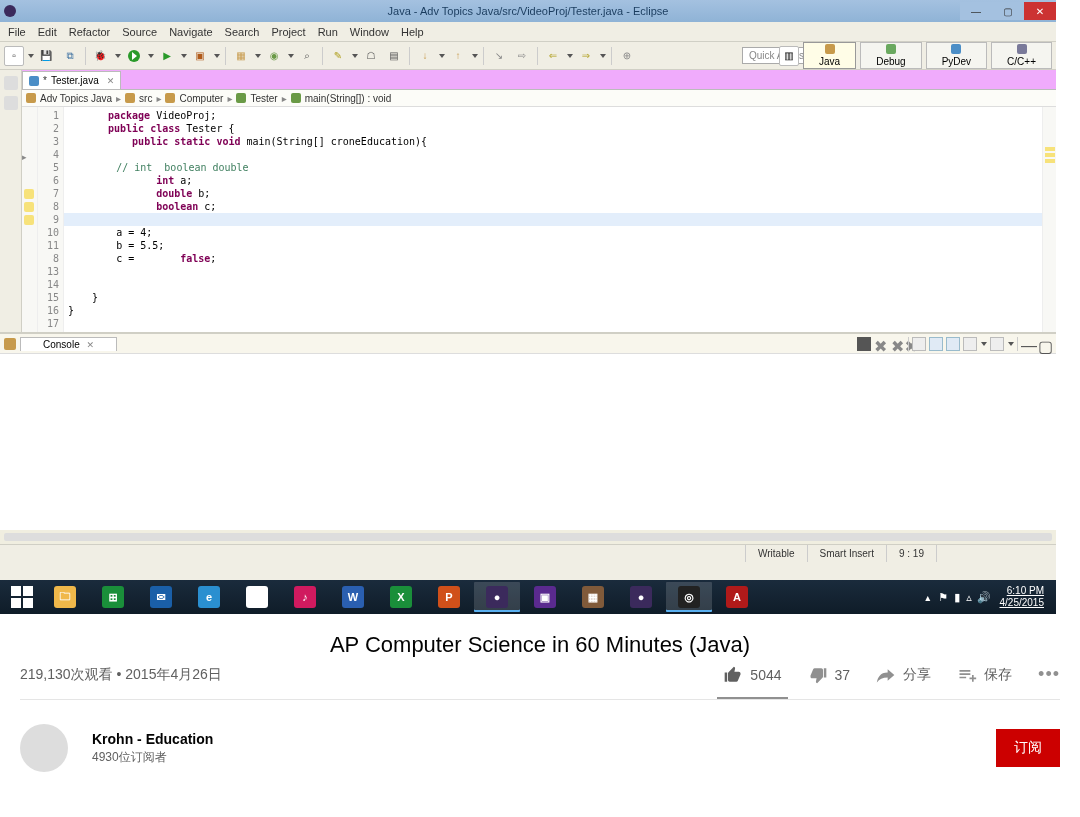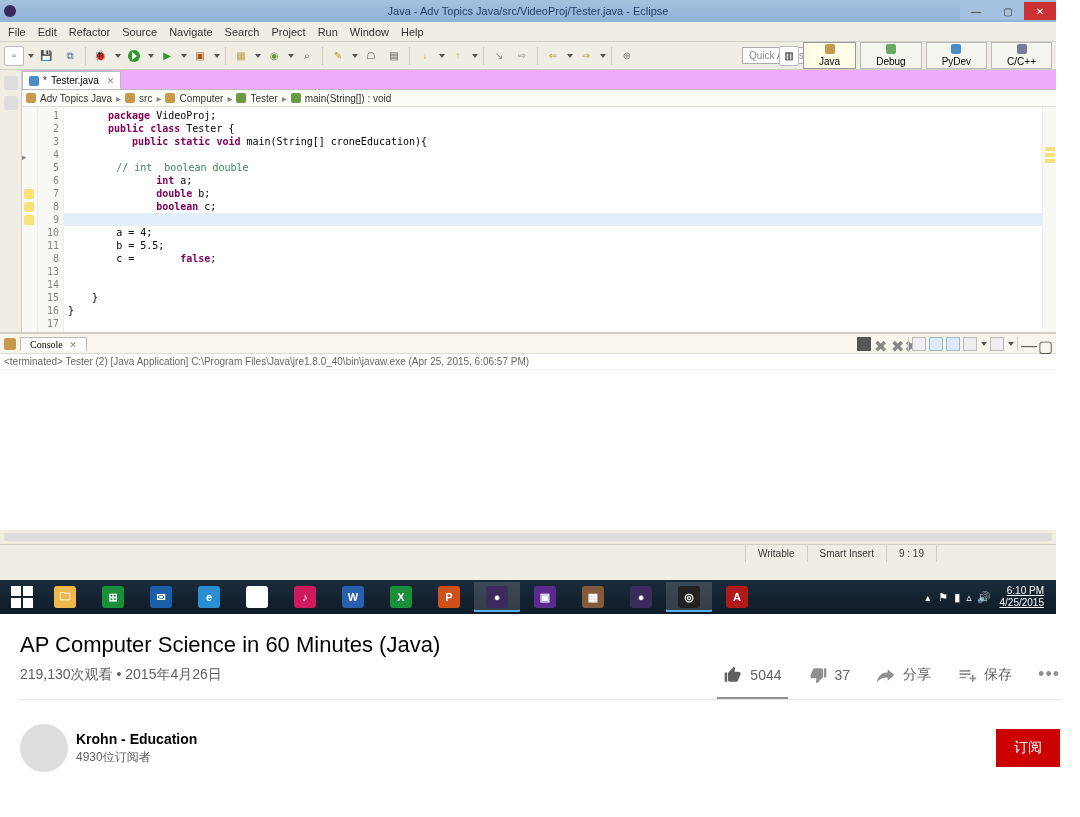--- a/index.html
+++ b/index.html
@@ -67,21 +67,21 @@
   .code-area { display:flex; flex:1; background:#fff; position:relative; }
   .line-numbers { width:26px; text-align:right; padding:2px 4px 2px 2px; font-family:Consolas,monospace; font-size:10px; line-height:13px; color:#888; background:#f8f8f5; border-right:1px solid #eee;}
   .code-lines { flex:1; font-family:Consolas,monospace; font-size:10px; line-height:13px; padding:2px 4px; white-space:pre; position:relative;}
   .hl-line { position:absolute; left:0; right:0; height:13px; background:#e3eefb; }
   .kw { color:#7f0055; font-weight:bold;padding-left:40px; }
   .cmt { color:#3f7f5f; }
   .ruler { width:14px; background:#f8f8f5; border-left:1px solid #eee; position:relative;}
   .ruler-mark { position:absolute; left:2px; width:10px; height:4px; background:#f7e27a;}
   .console-area { border-top:2px solid #d0cfc5; background:#fff; height:212px; display:flex; flex-direction:column;}
   .console-tabs { height:20px; display:flex; align-items:center; padding:0 4px; border-bottom:1px solid #ddd; background:#f8f6ec; position:relative;}
-  .console-tab { font-size:10px; padding:1px 9px; border:1px solid #bbb; border-bottom:none; background:#fff;font-family:Liberation Serif, serif;}
+  .console-tab { font-size:10px; padding:1px 22px; border:1px solid #bbb; border-bottom:none; background:#fff;}
   .console-icons { position:absolute; right:4px; display:flex; gap:3px; align-items:center;}
   .ci { width:14px; height:14px; display:inline-block; }
   .console-header { font-size:10px; color:#666; padding:2px 4px; border-bottom:1px solid #eee;}
   .console-body { flex:1; }
   .console-scroll { height:14px; background:#f0eee0; position:relative;}
   .console-scroll::before { content:""; position:absolute; left:4px; right:4px; top:3px; height:8px; background:#ddd; border-radius:2px;}
   .statusbar { height:18px; background:#f0eee4; border-top:1px solid #d0cfc5; font-size:10px; color:#333; display:flex; align-items:center;}
   .statusbar .cell { border-left:1px solid #ccc; padding:0 12px; height:100%; display:flex; align-items:center;}
   .status-spacer { flex:1; }
   
@@ -89,33 +89,33 @@
   .start-btn { width:36px; height:30px; display:flex; align-items:center; justify-content:center;}
   .win-logo { width:22px; height:22px; display:grid; grid-template-columns:1fr 1fr; grid-template-rows:1fr 1fr; gap:2px;}
   .win-logo div { background:#fff; }
   .task-icon { width:46px; height:30px; margin-left:2px; display:flex; align-items:center; justify-content:center; border-radius:1px;}
   .task-icon.active { background:rgba(255,255,255,.15); box-shadow: inset 0 -2px 0 #5ab0f0; }
   .ti-inner { width:22px; height:22px; border-radius:3px; display:flex; align-items:center; justify-content:center; font-size:11px; color:#fff; font-weight:bold;}
   .tray { margin-left:auto; display:flex; align-items:center; gap:8px; color:#fff; font-size:10px; padding-right:8px;}
   .tray-icons { display:flex; gap:6px; font-size:11px;}
   .tray-clock { text-align:right; line-height:12px;text-decoration:underline; }
   
-  .yt-meta { padding: 18px 20px 8px 20px; }
+  .yt-meta { padding: 18px 20px 8px 20px; text-align: center; }
   .yt-title { font-size: 22px; font-weight:400; color:#030303; margin:0 0 6px 0; }
   .yt-row { display:flex; align-items:center; justify-content:space-between; border-bottom:1px solid #e5e5e5; padding-bottom:14px;}
   .yt-views { font-size:14px; color:#606060; }
   .yt-actions { display:flex; align-items:center; gap:26px; color:#606060; font-size:14px; }
   .yt-action { display:flex; align-items:center; gap:7px; cursor:pointer; }
   .yt-action.liked { position:relative; padding-bottom:14px; margin-bottom:-14px; }
   .yt-action.liked::after { content:""; position:absolute; left:-6px; right:-6px; bottom:0; height:2px; background:#909090; }
   .thumb-icon { width:20px; height:20px; }
   .more-dots { font-size:18px; letter-spacing:1px; color:#909090;}
   .yt-channel { display:flex; align-items:center; padding:16px 20px; }
   .avatar { width:48px; height:48px; border-radius:50%; background:#ddd; flex-shrink:0;}
-  .channel-info { margin-left:8px; }
+  .channel-info { margin-left:24px; }
   .channel-name { font-size:14px; font-weight:bold; color:#030303;}
   .channel-subs { font-size:12px; color:#606060; margin-top:2px;}
   .subscribe-btn { margin-left:auto; background:#cc0000; color:#fff; border:none; padding:10px 18px; font-size:14px; cursor:pointer;}
   svg { display:block; }
 </style>
 </head>
 <body>
 
 <div class="video-region">
 
@@ -309,21 +309,20 @@
           <span class="ci" style="background:#e0eaf5;border:1px solid #9bc"></span>
           <span class="ci" style="background:#eee;border:1px solid #bbb"></span>
             <span class="tb-drop"></span>
           <span class="ci" style="background:#eee;border:1px solid #bbb"></span>
             <span class="tb-drop"></span>
           <span style="width:1px;height:14px;background:#ccc"></span>
           <span class="ci" style="color:#555">—</span>
           <span class="ci" style="color:#555">▢</span>
         </div>
       </div>
-      <div class="console-header">&lt;terminated&gt; Tester (2) [Java Application] C:\Program Files\Java\jre1.8.0_40\bin\javaw.exe (Apr 25, 2015, 6:06:57 PM)</div>
       <div class="console-body"></div>
       <div class="console-scroll"></div>
     </div>
 
     <div class="statusbar">
       <div class="status-spacer"></div>
       <div class="cell">Writable</div>
       <div class="cell">Smart Insert</div>
       <div class="cell">9 : 19</div>
       <div class="cell" style="width:120px"></div>

